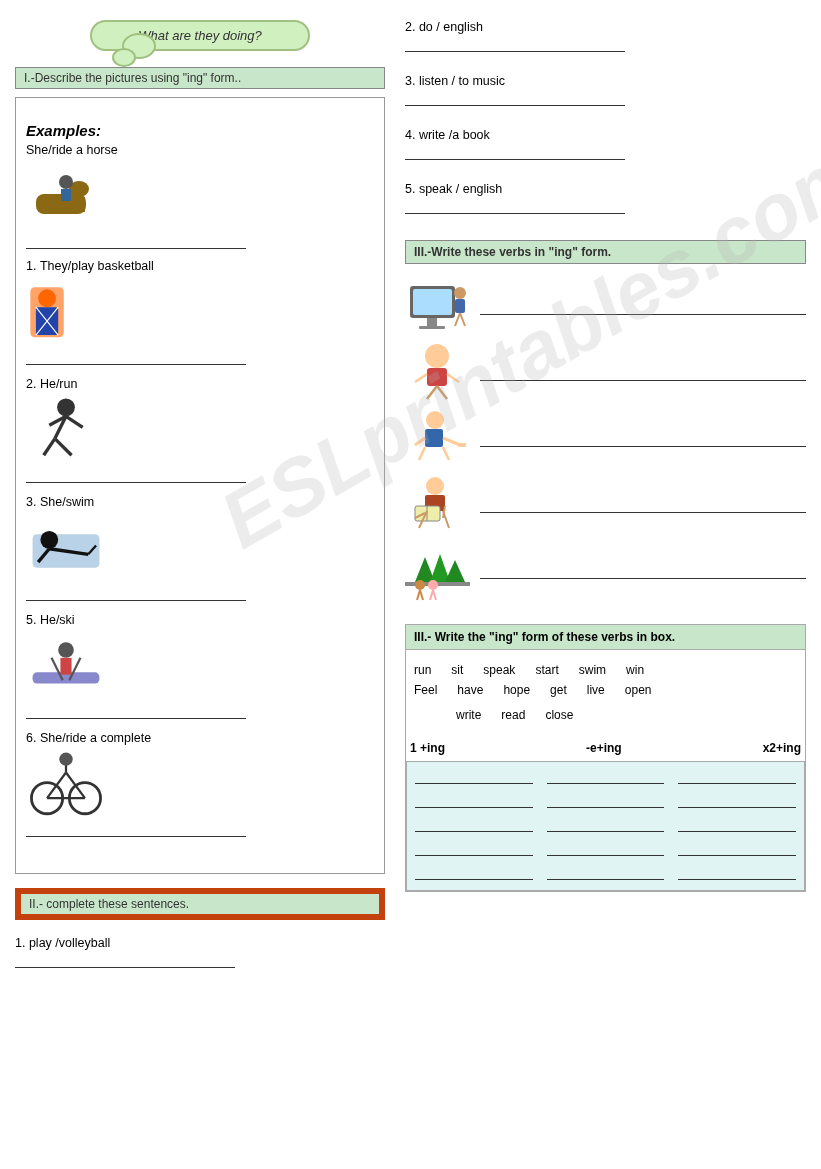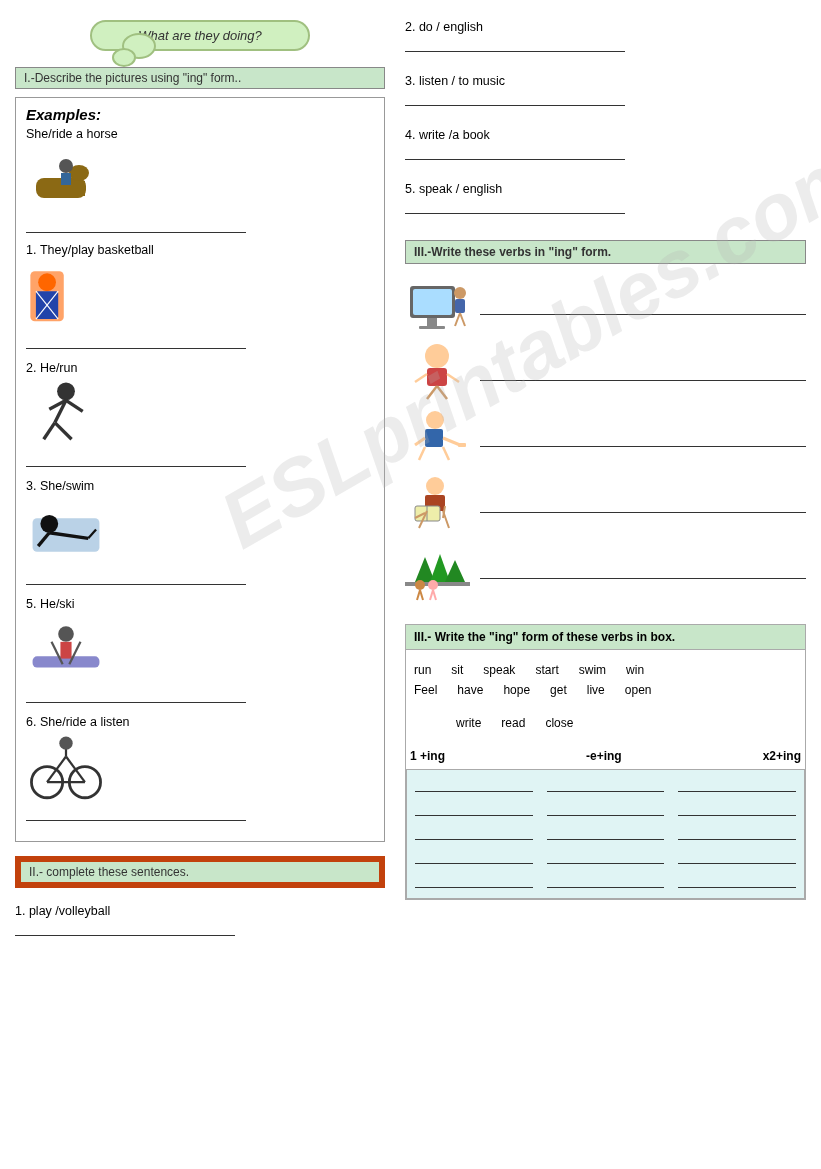--- a/index.html
+++ b/index.html
@@ -76,21 +76,21 @@
       background: #c8e6c9;
       border: 1px solid #888;
       padding: 3px 8px;
       font-size: 12px;
       color: #333;
       margin-top: 4px;
     }
 
     .examples-box {
       border: 1.5px solid #999;
-      padding: 8px 10px;
+      padding: 24px 10px;
       min-height: 560px;
     }
 
     .examples-title {
       font-style: italic;
       font-weight: bold;
       font-size: 15px;
       margin-bottom: 4px;
     }
 
@@ -368,21 +368,21 @@
             <rect x="30" y="25" width="10" height="15" fill="#cc4444"></rect>
             <line x1="22" y1="25" x2="32" y2="45" stroke="#555" stroke-width="2"></line>
             <line x1="48" y1="25" x2="38" y2="45" stroke="#555" stroke-width="2"></line>
           </svg>
         </div>
         <div class="underline-wide"></div>
       </div>
 
       <div class="example-item">
         <div class="example-text">
-          <span>6.</span>&nbsp;<span>She/ride a listen</span>
+          <span>6.</span>&nbsp;<span>She/ride a complete</span>
         </div>
         <div class="figure-box">
           <svg viewBox="0 0 70 65">
             <circle cx="18" cy="45" r="14" fill="none" stroke="#333" stroke-width="2.5"></circle>
             <circle cx="52" cy="45" r="14" fill="none" stroke="#333" stroke-width="2.5"></circle>
             <line x1="18" y1="45" x2="35" y2="22" stroke="#333" stroke-width="2"></line>
             <line x1="35" y1="22" x2="52" y2="45" stroke="#333" stroke-width="2"></line>
             <line x1="18" y1="45" x2="52" y2="45" stroke="#333" stroke-width="2"></line>
             <line x1="35" y1="22" x2="35" y2="12" stroke="#333" stroke-width="2"></line>
             <ellipse cx="35" cy="10" rx="6" ry="6" fill="#555"></ellipse>
@@ -530,21 +530,21 @@
           <span>win</span>
         </div>
         <div class="verbs-row">
           <span>Feel</span>
           <span>have</span>
           <span>hope</span>
           <span>get</span>
           <span>live</span>
           <span>open</span>
         </div>
-        <div class="verbs-row" style="margin-top:12px; padding-left:42px;">
+        <div class="verbs-row" style="margin-top:4px; padding-left:42px;">
           <span>write</span>
           <span>read</span>
           <span>close</span>
         </div>
       </div>
 
       <div class="category-row">
         <span>1 +ing</span>
         <span>-e+ing</span>
         <span>x2+ing</span>

